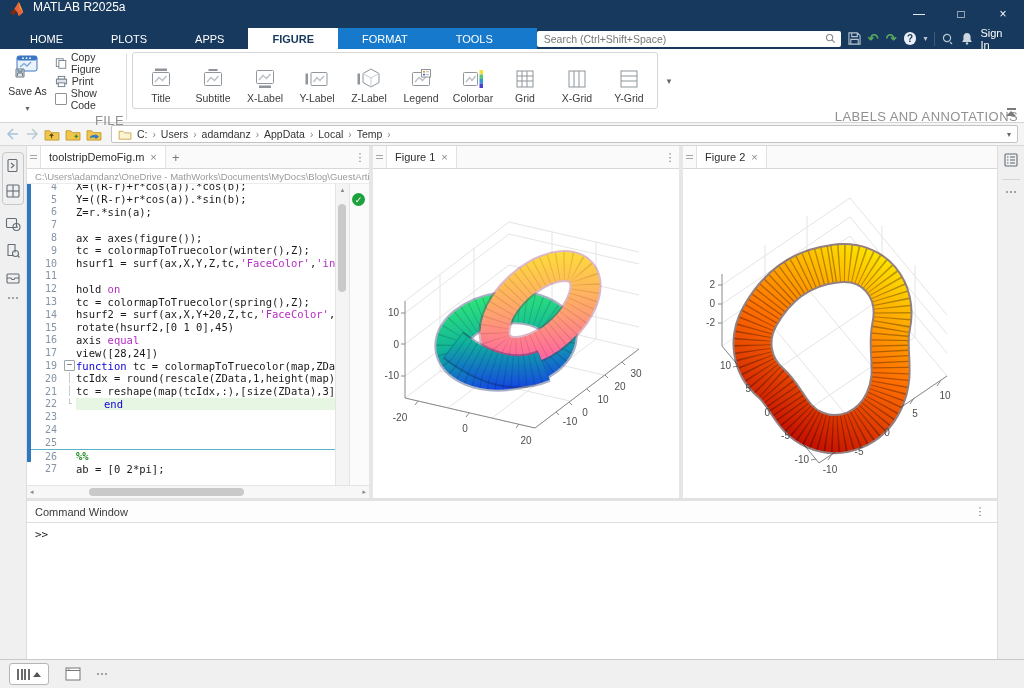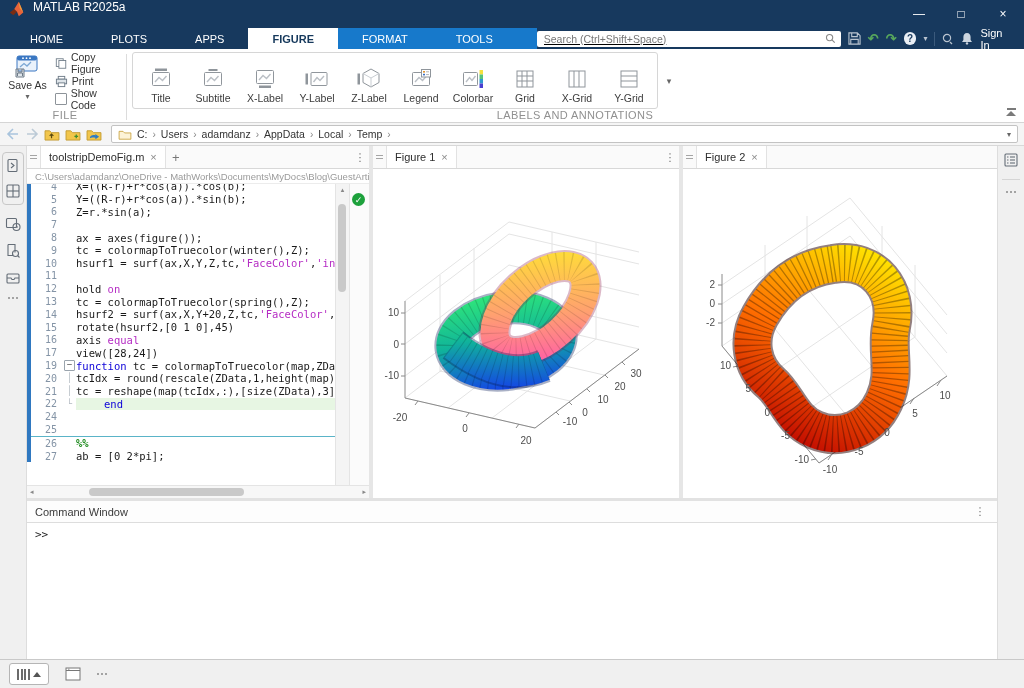--- a/index.html
+++ b/index.html
@@ -13,35 +13,35 @@
   .winctrl{margin-left:auto;display:flex;height:28px;}
   .wbtn{width:42px;display:flex;align-items:center;justify-content:center;font-size:12px;color:#fff;}
 
   
   .tabsrow{height:21px;background:#17395e;display:flex;align-items:stretch;flex:none;}
   #tabs-dark{display:flex;margin-left:6px;}
   #tabs-ctx{display:flex;background:#1779cb;padding-right:20px;}
   .rtab{padding:0 24px;display:flex;align-items:center;font-size:11px;color:#fff;cursor:default;}
   .rtab.selected{background:#fff;color:#16395c;font-weight:bold;}
   .searcharea{margin-left:auto;display:flex;align-items:center;gap:7px;padding-right:10px;}
-  .searchbox{width:300px;height:16px;background:#fff;border-radius:2px;display:flex;align-items:center;padding:0 5px;text-decoration:underline;}
+  .searchbox{width:300px;height:16px;background:#fff;border-radius:2px;display:flex;align-items:center;padding:0 5px;}
   .searchbox input{border:none;outline:none;flex:1;font-size:10.5px;color:#444;font-family:"Liberation Sans",sans-serif;background:transparent;}
   .tico{font-size:12px;color:#cfd8e2;display:flex;align-items:center;}
   .tico.green{color:#58a85c;font-size:13px;font-weight:bold;}
   .helpc{width:13px;height:13px;border-radius:50%;background:#e9eff6;color:#17395e;font-size:10px;font-weight:bold;display:flex;align-items:center;justify-content:center;}
   .caret{font-size:8px;color:#b9c4d0;}
   .tdiv{width:1px;height:14px;background:#3b5a7c;}
   .signin{font-size:11px;color:#fff;}
 
   
   .ribbon{height:70px;background:#fff;border-bottom:1px solid #d5d5d5;display:flex;padding:3px 6px 0 6px;position:relative;flex:none;}
   .grpcol{display:flex;flex-direction:column;}
-  .grplabel{height:13px;text-align:center;font-size:11px;color:#909090;letter-spacing:.4px;}
+  .grplabel{height:13px;text-align:right;font-size:13px;color:#909090;letter-spacing:.4px;}
   .fg-top{flex:1;display:flex;align-items:flex-start;gap:6px;padding-top:2px;}
-  .saveas{width:46px;display:flex;flex-direction:column;align-items:center;gap:1px;font-size:10.5px;color:#333;}
+  .saveas{width:46px;display:flex;flex-direction:column;align-items:center;gap:7px;font-size:10.5px;color:#333;}
   .smalls{display:flex;flex-direction:column;gap:2px;padding-top:1px;}
   .sbtn{display:flex;align-items:center;gap:4px;font-size:10.5px;color:#333;height:16px;}
   .chk{width:10px;height:10px;border:1px solid #8d9399;background:#fff;border-radius:1px;}
   .vsep{width:1px;background:#dcdcdc;margin:2px 5px 2px 2px;}
   .annwrap{display:flex;align-items:stretch;flex:1;}
   .annbox{display:flex;border:1px solid #d6d6d6;border-radius:3px;padding:1px 2px;background:#fff;}
   .annbtn{width:52px;display:flex;flex-direction:column;align-items:center;justify-content:flex-end;gap:2px;padding:3px 0 3px 0;}
   .annbtn .al{font-size:10.5px;color:#3c3c3c;}
   .aico{width:24px;height:22px;}
   .ib{fill:#fff;stroke:#90969c;}
@@ -529,20 +529,25 @@
                     <span class="ln">21</span>
                     <span class="fld">│</span>
                     <span class="cd"><span>tc = reshape(map(tcIdx,:),[size(ZData),3])</span></span>
                   </div>
                   <div class="cl">
                     <span class="ln">22</span>
                     <span class="fld">└</span>
                     <span class="cd hl"><span class="k">end</span></span>
                   </div>
                   <div class="cl">
+                    <span class="ln">23</span>
+                    <span class="fld"></span>
+                    <span class="cd"></span>
+                  </div>
+                  <div class="cl">
                     <span class="ln">24</span>
                     <span class="fld"></span>
                     <span class="cd"></span>
                   </div>
                   <div class="cl">
                     <span class="ln">25</span>
                     <span class="fld"></span>
                     <span class="cd"></span>
                   </div>
                   <div class="cl sec">

